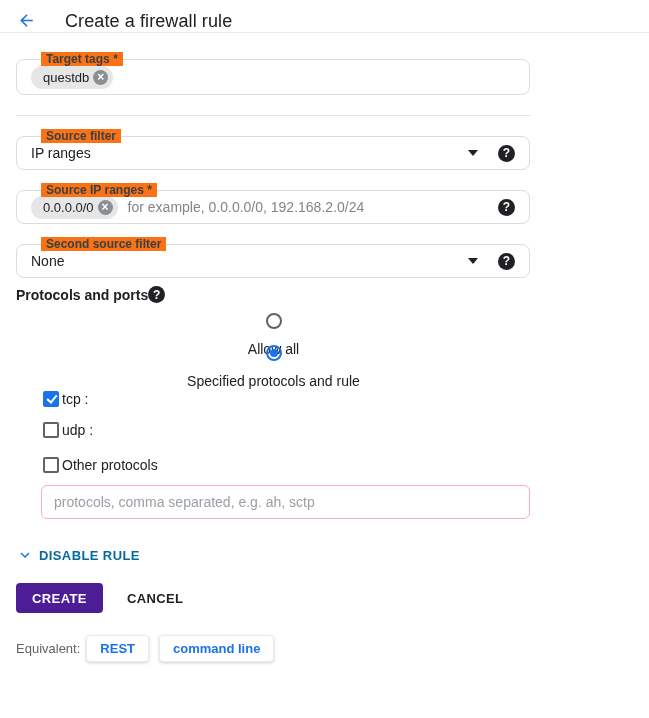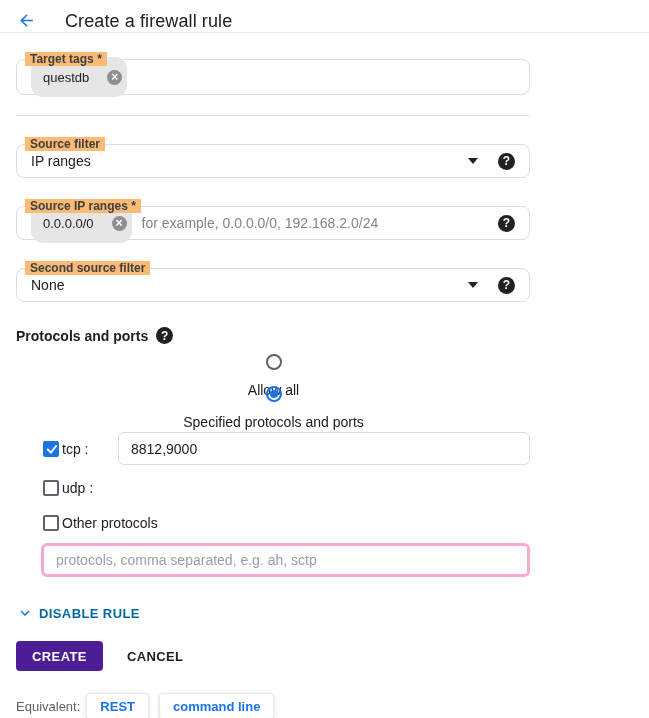--- a/index.html
+++ b/index.html
@@ -8,55 +8,55 @@
   .page { width: 649px; height: 718px; background: #fff; overflow: hidden; position: relative; }
 
   
   .hdr { display: flex; align-items: flex-end; height: 33px; padding-left: 14px; border-bottom: 1px solid #e8eaed; }
   .back-btn { background: none; border: none; width: 24px; height: 24px; cursor: pointer; display: flex; align-items: center; justify-content: center; padding: 0; }
   .hdr h1 { font-size: 18px; font-weight: 400; color: #202124; margin-left: 27px; letter-spacing: .1px; }
 
   .content { padding: 0 119px 0 16px; }
 
   
-  .ofield { position: relative; border: 1px solid #dadce0; border-radius: 8px; height: 34px; display: flex; align-items: center; padding: 0 14px; margin-top: 28px; }
+  .ofield { position: relative; border: 1px solid #dadce0; border-radius: 8px; height: 34px; display: flex; align-items: center; padding: 0 14px; margin-top: 20px; }
   .ofield.tall { height: 36px; margin-top: 26px; }
-  .flabel { position: absolute; top: -8px; left: 8px; background: #fdba74; padding: 0 5px; font-size: 12px; font-weight: bold; color: #3c4043; white-space: nowrap; }
+  .flabel { position: absolute; top: -8px; left: 24px; background: #f97316; padding: 0 5px; font-size: 12px; font-weight: bold; color: #3c4043; white-space: nowrap; }
   .fvalue { font-size: 14px; color: #202124; }
   .fplaceholder { font-size: 14px; color: #80868b; margin-left: 10px; white-space: nowrap; }
 
   .dd-arrow { margin-left: auto; margin-right: 20px; width: 0; height: 0; border-left: 5px solid transparent; border-right: 5px solid transparent; border-top: 6px solid #202124; }
   .help { flex: none; width: 17px; height: 17px; border-radius: 50%; background: #202124; color: #fff; font-size: 12px; font-weight: bold; display: inline-flex; align-items: center; justify-content: center; line-height: 1; }
   .help.right { margin-left: auto; }
 
-  .chip { display: inline-flex; align-items: center; height: 40px; background: #e6e6e6; border-radius: 12px; padding: 0 5px 0 12px; font-size: 13px; color: #202124; gap: 18px; }
+  .chip { display: inline-flex; align-items: center; height: 23px; background: #e6e6e6; border-radius: 12px; padding: 0 5px 0 12px; font-size: 13px; color: #202124; gap: 4px; }
   .chip-x { width: 15px; height: 15px; border-radius: 50%; background: #8a8f94; color: #fff; font-size: 12px; font-weight: bold; display: inline-flex; align-items: center; justify-content: center; line-height: 1; cursor: pointer; }
 
   .divider { height: 1px; background: #e0e0e0; margin-top: 20px; }
 
   
-  .sec-head { display: flex; align-items: center; gap: 8px; margin-top: 25px; }
+  .sec-head { display: flex; align-items: center; gap: 0; margin-top: 8px; }
   .sec-head .heading { font-size: 14px; font-weight: bold; color: #202124; }
 
   .radio-row { display: flex; align-items: center; gap: 12px; margin: 10px 0 0 1px; height: 22px; cursor: pointer; flex-direction: column; }
   .radio { width: 16px; height: 16px; border-radius: 50%; border: 2px solid #5f6368; flex: none; position: relative; }
   .radio.sel { border-color: #1a73e8; }
   .radio.sel::after { content: ""; position: absolute; left: 2px; top: 2px; width: 8px; height: 8px; border-radius: 50%; background: #1a73e8; }
   .radio-row .rlabel { font-size: 14px; color: #202124; }
 
   .proto-row { display: flex; align-items: center; margin: 15px 0 0 27px; }
   .proto-row.first { margin-top: 24px; }
   .cbox { width: 16px; height: 16px; border: 2px solid #5f6368; border-radius: 2px; flex: none; cursor: pointer; }
   .cbox.checked { background: #1a73e8; border-color: #1a73e8; position: relative; }
   .cbox.checked::after { content: ""; position: absolute; left: 4px; top: 0px; width: 4px; height: 8px; border: solid #fff; border-width: 0 2px 2px 0; transform: rotate(40deg); }
   .clabel { font-size: 14px; color: #202124; margin-left: 3px; width: 56px; flex: none; }
   .pinput { flex: 1; height: 33px; border: 1px solid #dadce0; border-radius: 6px; padding: 0 12px; font-size: 14px; font-family: "Liberation Sans", sans-serif; color: #202124; outline: none; }
   .pinput::placeholder { color: #9aa0a6; }
   .other-row { display: flex; align-items: flex-start; margin: 19px 0 0 27px; }
-  .wide-input { display: block; margin: 12px 0 0 25px; width: calc(100% - 25px); height: 34px; border: 3px solid #f9a8d4; border-radius: 6px; padding: 0 12px; font-size: 14px; font-family: "Liberation Sans", sans-serif; color: #202124; outline: none; }
+  .wide-input { display: block; margin: 12px 0 0 25px; width: calc(100% - 25px); height: 34px; border: 1px solid #f9a8d4; border-radius: 6px; padding: 0 12px; font-size: 14px; font-family: "Liberation Sans", sans-serif; color: #202124; outline: none; }
   .wide-input::placeholder { color: #9aa0a6; }
 
   
   .disable-rule { display: flex; align-items: center; gap: 5px; margin-top: 27px; color: #0369a1; font-size: 13px; font-weight: bold; letter-spacing: .4px; cursor: pointer; width: fit-content; }
 
   
   .actions { display: flex; align-items: center; gap: 24px; margin-top: 19px; }
   .btn-create { background: #4c1d95; color: #fff; border: none; border-radius: 4px; font-size: 13px; font-weight: bold; letter-spacing: .4px; padding: 0 16px; height: 30px; font-family: "Liberation Sans", sans-serif; cursor: pointer; }
   .btn-cancel { background: none; border: none; color: #202124; font-size: 13px; font-weight: bold; letter-spacing: .4px; font-family: "Liberation Sans", sans-serif; cursor: pointer; }
 
@@ -119,27 +119,26 @@
       <span class="heading">Protocols and ports</span>
       <span class="help">?</span>
     </div>
 
     <div class="radio-row">
       <span class="radio"></span>
       <span class="rlabel">Allow all</span>
     </div>
     <div class="radio-row">
       <span class="radio sel"></span>
-      <span class="rlabel">Specified protocols and ports</span>
+      <span class="rlabel">Specified protocols and rule</span>
     </div>
 
     <div class="proto-row first">
       <span class="cbox checked"></span>
       <span class="clabel">tcp :</span>
-      <input class="pinput" type="text" value="8812,9000" style="">
     </div>
 
     <div class="proto-row">
       <span class="cbox"></span>
       <span class="clabel">udp :</span>
     </div>
 
     <div class="other-row">
       <span class="cbox"></span>
       <span class="clabel" style="width:auto">Other protocols</span>

